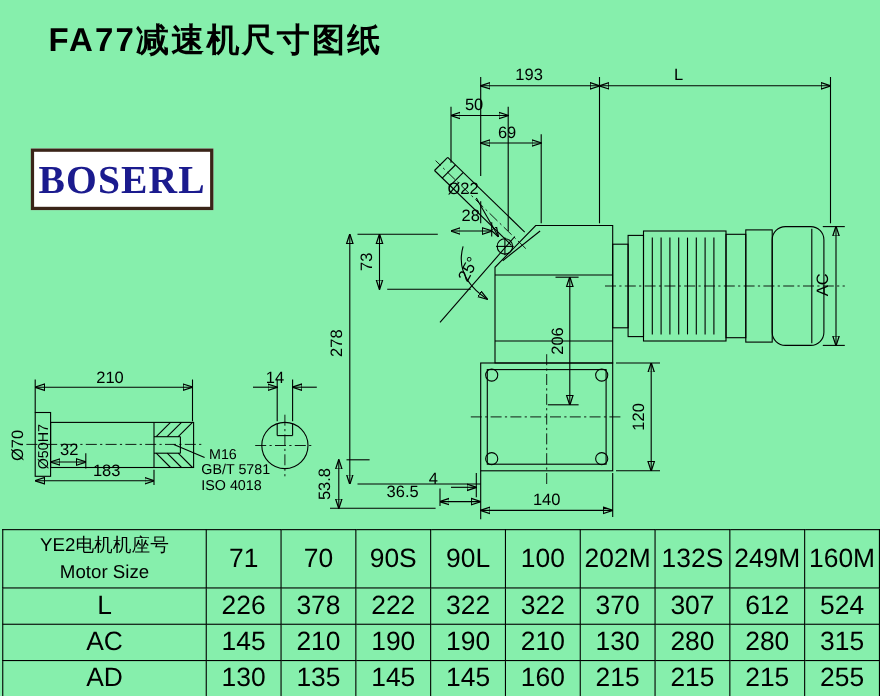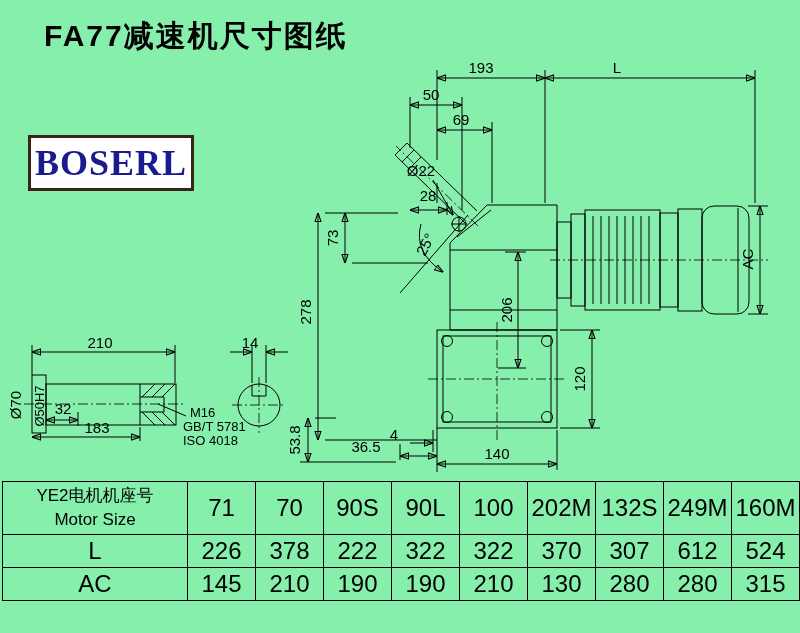--- a/index.html
+++ b/index.html
@@ -249,16 +249,28 @@
         <td>145</td>
         <td>210</td>
         <td>190</td>
         <td>190</td>
         <td>210</td>
         <td>130</td>
         <td>280</td>
         <td>280</td>
         <td>315</td>
       </tr>
+      <tr class="data-row">
+        <td>AD</td>
+        <td>130</td>
+        <td>135</td>
+        <td>145</td>
+        <td>145</td>
+        <td>160</td>
+        <td>215</td>
+        <td>215</td>
+        <td>215</td>
+        <td>255</td>
+      </tr>
     </tbody>
   </table>
 
 </div>
 
 </body></html>

